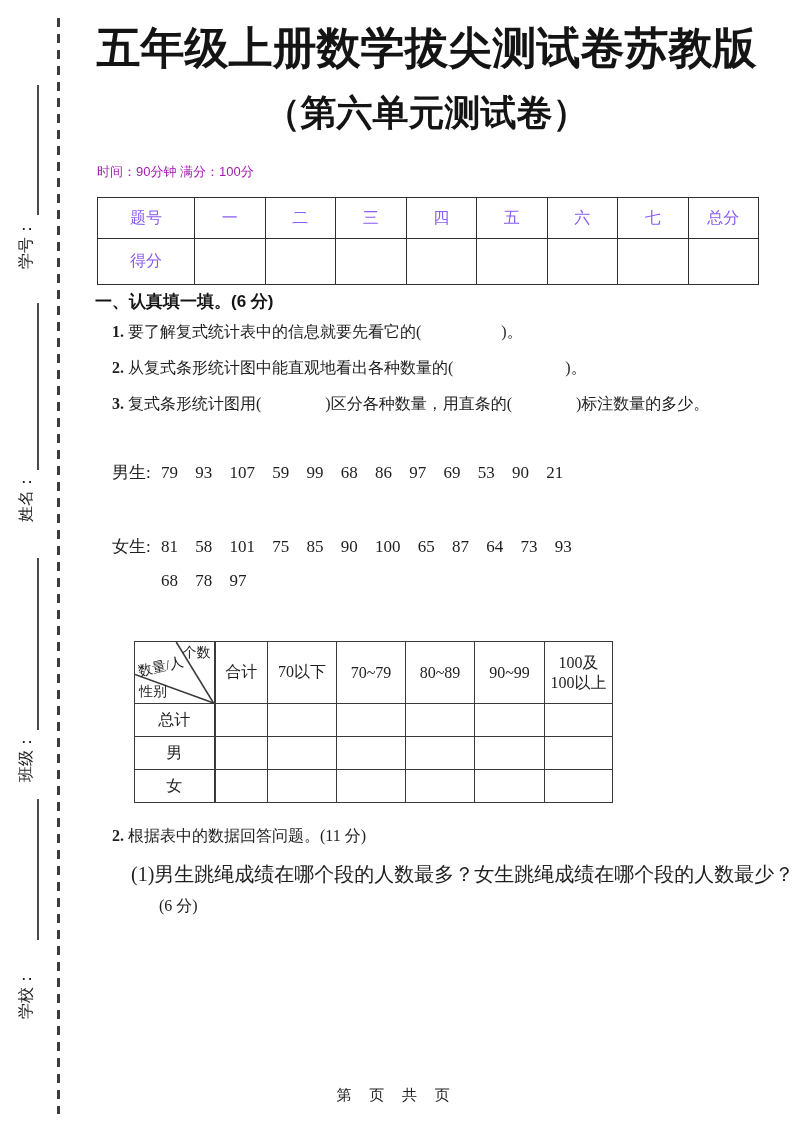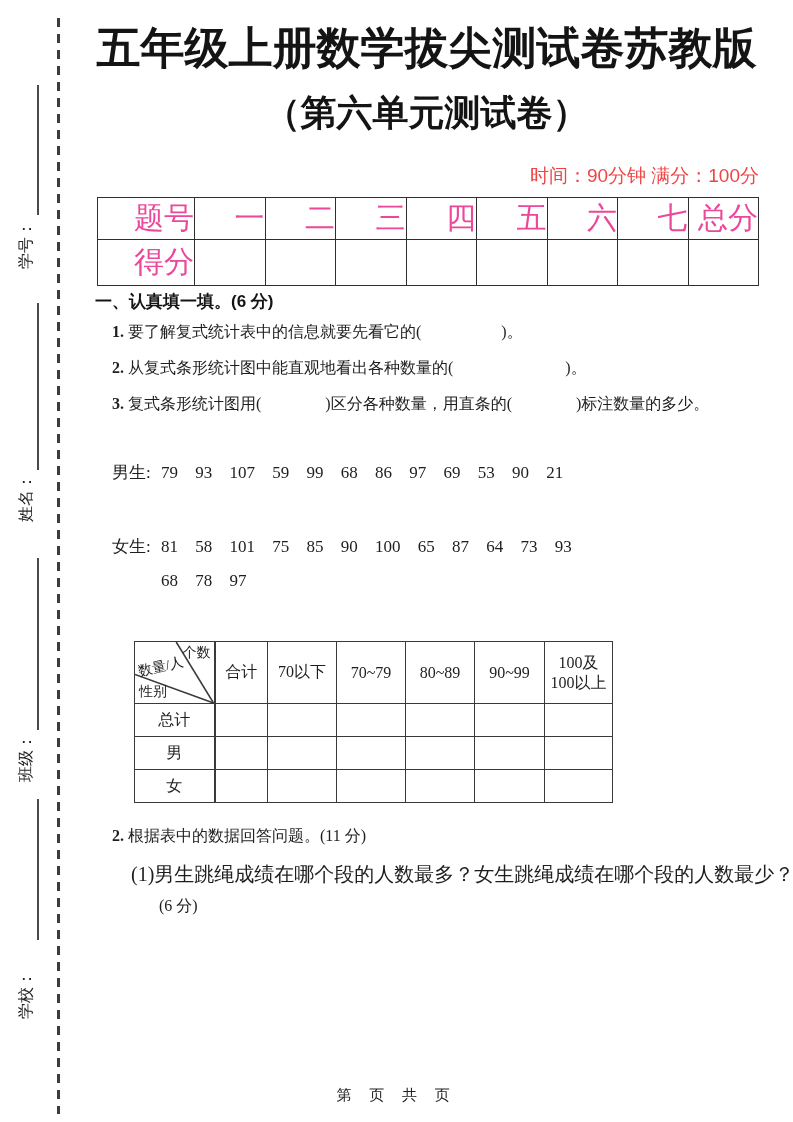--- a/index.html
+++ b/index.html
@@ -54,38 +54,37 @@
   }
   .subtitle {
     margin-top: 18px;
     font-family: "Liberation Sans", sans-serif;
     font-size: 36px; font-weight: 700;
     color: #141414; line-height: 1.1;
   }
   .meta {
     position: absolute;
     left: 97px; top: 163px; width: 662px;
-    text-align: right;
-    font-family: "Liberation Sans", sans-serif;
-    font-size: 19px; color: #ef4444;
+    font-family: "Liberation Sans", sans-serif;
+    font-size: 13px; color: #a21caf;
   }
 
   
   table { border-collapse: collapse; }
   .score-table {
     position: absolute;
     left: 97px; top: 197px;
     width: 662px;
     table-layout: fixed;
   }
   .score-table td {
     border: 1.6px solid #2f2f2f;
-    text-align: right; vertical-align: middle;
-    font-family: "Liberation Sans", sans-serif;
-    font-size: 30px; color: #ec4899;
+    text-align: center; vertical-align: middle;
+    font-family: "Liberation Sans", sans-serif;
+    font-size: 16px; color: #8b5cf6;
   }
   .score-table .r1 td { height: 41px; }
   .score-table .r2 td { height: 46px; }
   .score-table .c1 { width: 97px; }
 
   
   .line { position: absolute; white-space: nowrap; font-size: 16px; color: #1e1e1e; }
   .h-sec {
     font-family: "Liberation Sans", sans-serif;
     font-weight: 700; font-size: 17px; color: #141414;

